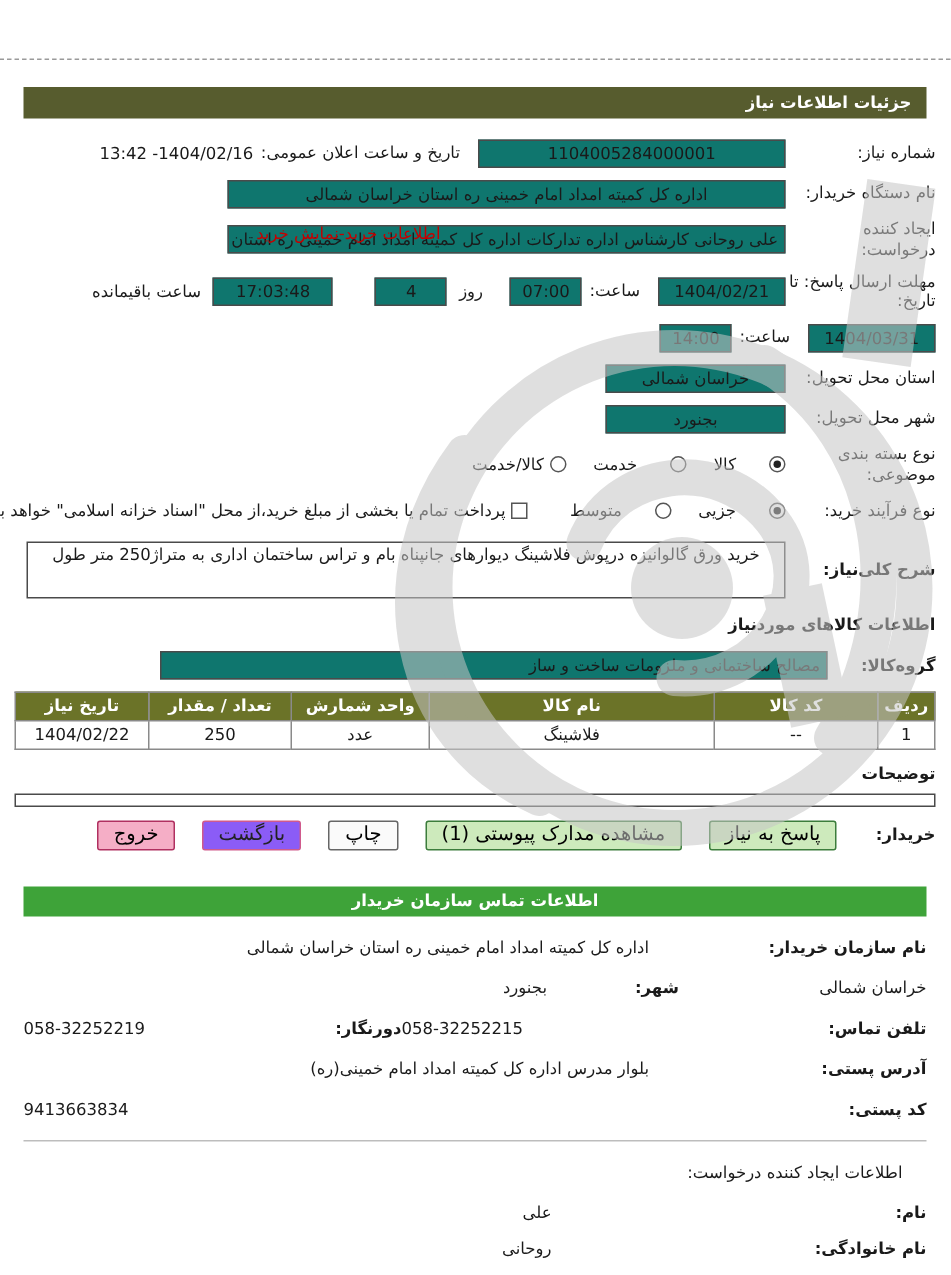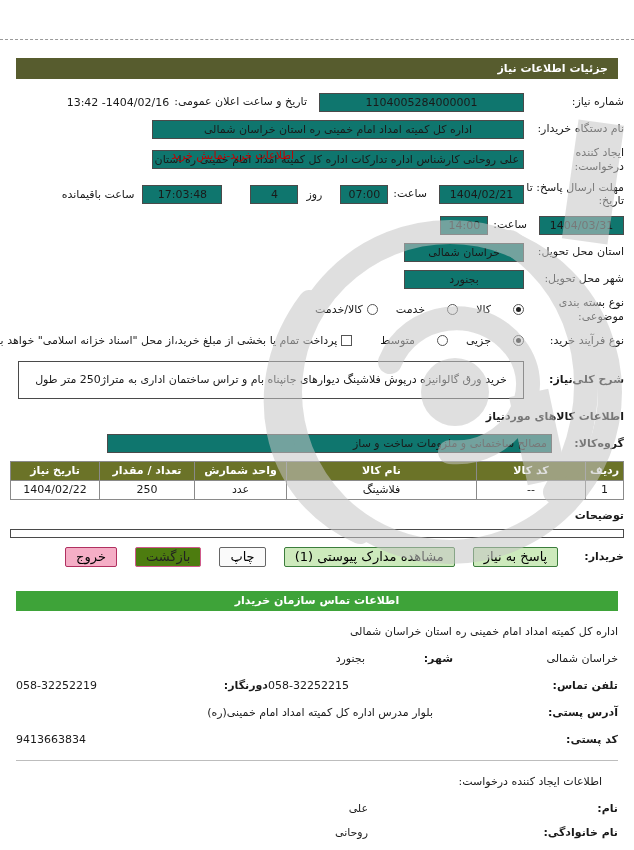--- a/index.html
+++ b/index.html
@@ -23,37 +23,37 @@
   .gap8{margin-right:8px}.gap18{margin-right:18px}.gap28{margin-right:28px}
   .w205{width:205px}.w372{width:372px}.w85{width:85px}.w48{width:48px}
   .w80{width:80px}.w120{width:120px}.w445{width:445px}
   .overlay-red{position:absolute;right:330px;top:3px;color:#c40000;z-index:2;white-space:nowrap}
   .radio{flex:0 0 auto;width:11px;height:11px;border:1px solid #555;border-radius:50%;
     background:#fff;position:relative;margin-left:4px;display:inline-block}
   .radio.checked::after{content:"";position:absolute;left:2px;top:2px;right:2px;bottom:2px;
     background:#222;border-radius:50%}
   .checkbox{flex:0 0 auto;width:11px;height:11px;border:1px solid #555;background:#fff;margin-left:4px}
   .desc-box{width:506px;height:38px;border:1px solid #4a4a4a;background:#fff;
-    display:flex;flex-direction:column;justify-content:center;text-align:center;line-height:16px;overflow:hidden}
+    display:flex;justify-content:center;text-align:center;line-height:16px;overflow:hidden}
   .goods-table{width:100%;border-collapse:collapse;margin-top:2px}
   .goods-table th,.goods-table td{border:1px solid #8a8a8a;height:19px;text-align:center;
     font-size:11px;padding:0 3px}
   .goods-table th{background:#6b7328;color:#fff;font-weight:bold}
   .goods-table th:nth-child(1){width:38px}
   .goods-table th:nth-child(2){width:109px}
   .goods-table th:nth-child(3){width:190px}
   .goods-table th:nth-child(4){width:92px}
   .goods-table th:nth-child(5){width:95px}
   .notes-line{height:9px;border:1px solid #4a4a4a;background:#fff;margin-top:3px}
   .btn-row{display:flex;align-items:center;margin-top:9px}
   .btn{flex:0 0 auto;height:20px;line-height:18px;padding:0 10px;border:1px solid #3c7d3c;
     background:#cdeabc;border-radius:2px;cursor:pointer;font-size:13px;
     font-family:"DejaVu Sans",sans-serif;margin-right:18px}
   .btn.print{background:#fafafa;border-color:#666}
-  .btn.back{background:#4d7c0f;border-color:#d05a8c;color:#222}
+  .btn.back{background:#8b5cf6;border-color:#d05a8c;color:#222}
   .btn.exit{background:#f5aec6;border-color:#b03060}
   .section-bar{margin:24px 16px 14px;height:20px;line-height:20px;background:#3ea339;
     color:#fff;font-weight:bold;text-align:center;font-size:11px}
   .c-row{display:flex;align-items:flex-start;margin:0 16px 14px}
   .c-lbl{flex:0 0 185px;font-weight:bold}
   .c-val{flex:0 0 165px}
   .c-lbl2{flex:0 0 88px;font-weight:bold}
   .c-val2{flex:1 1 auto}
   .divider{border:none;border-top:1px solid #bdbdbd;margin:4px 16px 14px}
   .i-head{margin:0 32px 14px;font-weight:normal}
@@ -200,20 +200,21 @@
     <button class="btn print">چاپ</button>
     <button class="btn back">بازگشت</button>
     <button class="btn exit">خروج</button>
   </div>
 
 </div>
 
 <div class="section-bar">اطلاعات تماس  سازمان خریدار</div>
 
 <div class="c-row">
+  <span class="c-lbl">نام سازمان خریدار:</span>
   <span class="c-val2">اداره کل کمیته امداد امام خمینی  ره  استان خراسان شمالی</span>
 </div>
 
 <div class="c-row">
   <span class="c-val">خراسان شمالی</span>
   <span class="c-lbl2">شهر:</span>
   <span class="c-val2">بجنورد</span>
 </div>
 
 <div class="c-row">

